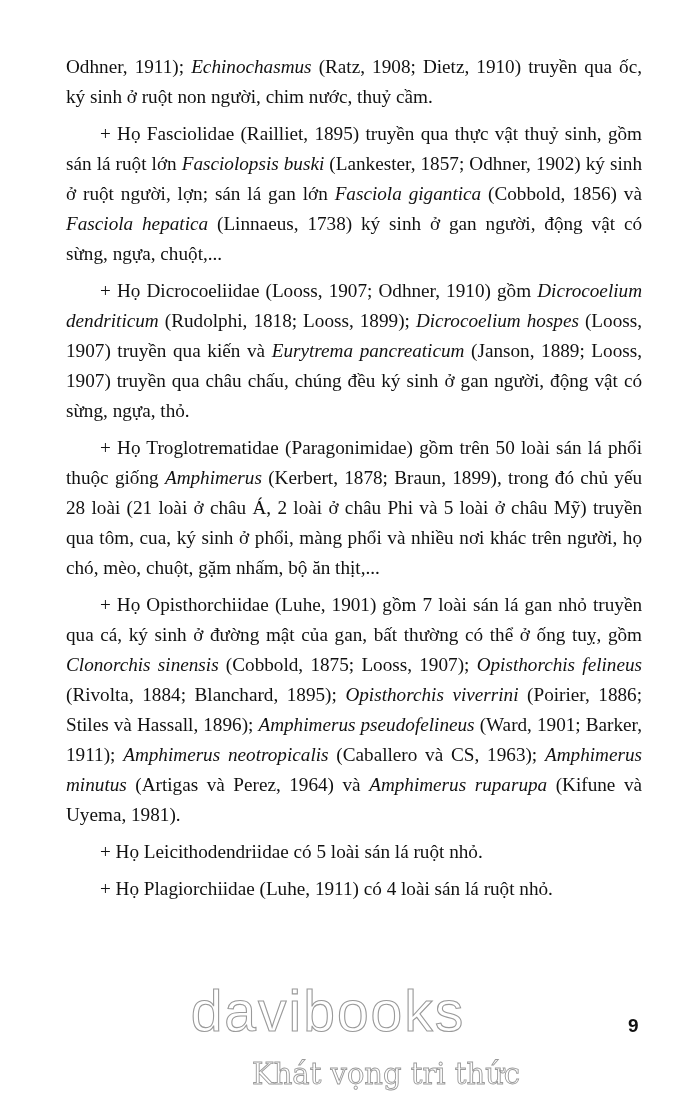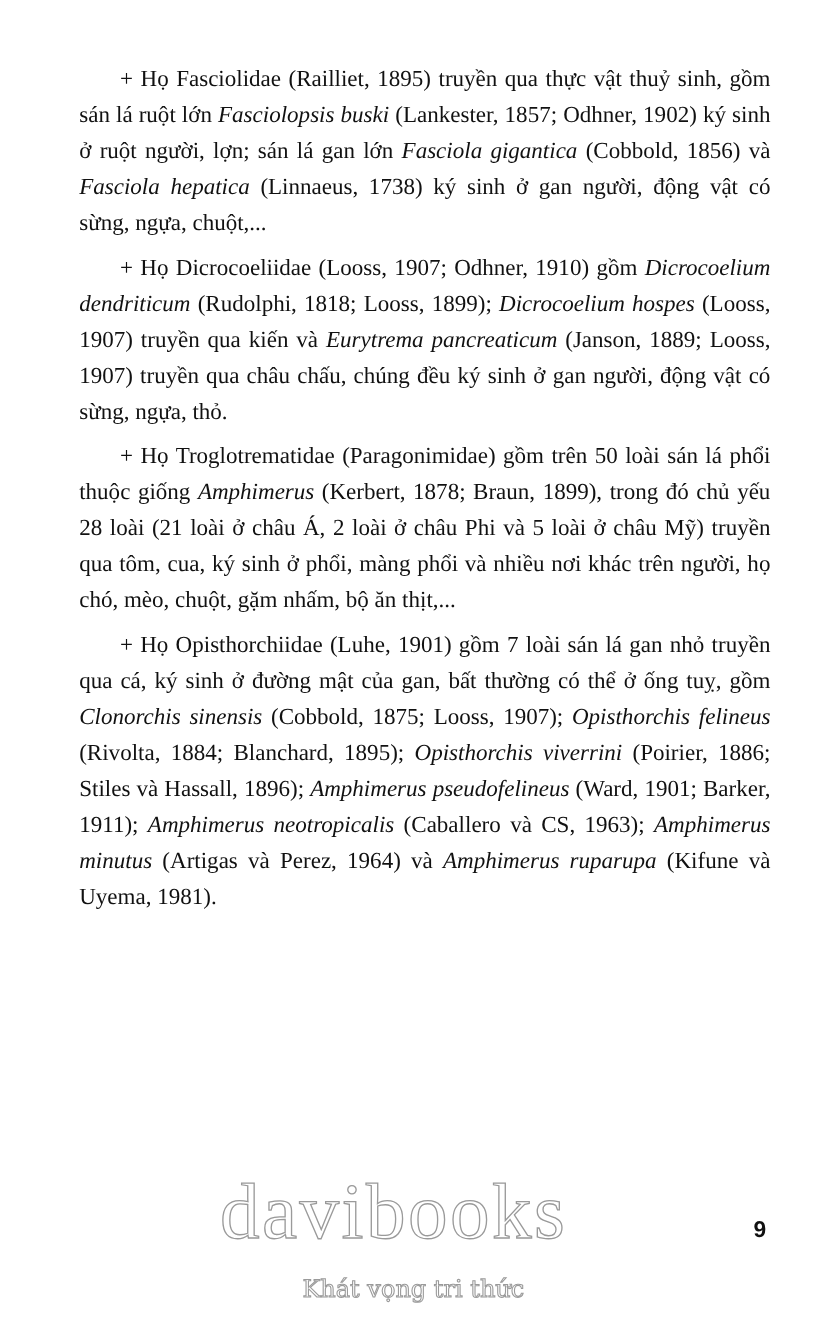--- a/index.html
+++ b/index.html
@@ -39,71 +39,80 @@
     .watermark {
       position: absolute;
       left: 148px;
       top: 963px;
       width: 360px;
       text-align: center;
       pointer-events: none;
     }
     .wm-main {
       display: block;
-      font-family: Liberation Serif, serif;
-      font-size: 66px;
+      font-family: Liberation Sans, sans-serif;
+      font-size: 57px;
       line-height: 96px;
       letter-spacing: 2px;
       color: transparent;
       -webkit-text-stroke: 1.1px #9a9a9a;
     }
     .wm-sub {
       position: absolute;
       left: 104px;
       top: 94px;
       white-space: nowrap;
       font-family: "DejaVu Serif", "Liberation Serif", serif;
-      font-size: 20px;
+      font-size: 29px;
       line-height: 34px;
       color: transparent;
       -webkit-text-stroke: 0.9px #9a9a9a;
     }
     .page-number {
       position: absolute;
       left: 628px;
       top: 1015px;
       font-family: "Liberation Sans", "DejaVu Sans", sans-serif;
       font-weight: bold;
       font-size: 19px;
       color: #111111;
     }
   </style>
 </head>
 <body>
 
 <div class="page-body">
+  <p class="para cont">
+    <span>Odhner, 1911); </span><span class="it">Echinochasmus</span><span> (Ratz, 1908; Dietz, 1910) truyền qua ốc, ký sinh ở ruột non người, chim nước, thuỷ cầm.</span>
+  </p>
 
   <p class="para indent">
     <span>+ Họ Fasciolidae (Railliet, 1895) truyền qua thực vật thuỷ sinh, gồm sán lá ruột lớn </span><span class="it">Fasciolopsis buski</span><span> (Lankester, 1857; Odhner, 1902) ký sinh ở ruột người, lợn; sán lá gan lớn </span><span class="it">Fasciola gigantica</span><span> (Cobbold, 1856) và </span><span class="it">Fasciola hepatica</span><span> (Linnaeus, 1738) ký sinh ở gan người, động vật có sừng, ngựa, chuột,...</span>
   </p>
 
   <p class="para indent">
     <span>+ Họ Dicrocoeliidae (Looss, 1907; Odhner, 1910) gồm </span><span class="it">Dicrocoelium dendriticum</span><span> (Rudolphi, 1818; Looss, 1899); </span><span class="it">Dicrocoelium hospes</span><span> (Looss, 1907) truyền qua kiến và </span><span class="it">Eurytrema pancreaticum</span><span> (Janson, 1889; Looss, 1907) truyền qua châu chấu, chúng đều ký sinh ở gan người, động vật có sừng, ngựa, thỏ.</span>
   </p>
 
   <p class="para indent">
     <span>+ Họ Troglotrematidae (Paragonimidae) gồm trên 50 loài sán lá phổi thuộc giống </span><span class="it">Amphimerus</span><span> (Kerbert, 1878; Braun, 1899), trong đó chủ yếu 28 loài (21 loài ở châu Á, 2 loài ở châu Phi và 5 loài ở châu Mỹ) truyền qua tôm, cua, ký sinh ở phổi, màng phổi và nhiều nơi khác trên người, họ chó, mèo, chuột, gặm nhấm, bộ ăn thịt,...</span>
   </p>
 
   <p class="para indent">
     <span>+ Họ Opisthorchiidae (Luhe, 1901) gồm 7 loài sán lá gan nhỏ truyền qua cá, ký sinh ở đường mật của gan, bất thường có thể ở ống tuỵ, gồm </span><span class="it">Clonorchis sinensis</span><span> (Cobbold, 1875; Looss, 1907); </span><span class="it">Opisthorchis felineus</span><span> (Rivolta, 1884; Blanchard, 1895); </span><span class="it">Opisthorchis viverrini</span><span> (Poirier, 1886; Stiles và Hassall, 1896); </span><span class="it">Amphimerus pseudofelineus</span><span> (Ward, 1901; Barker, 1911); </span><span class="it">Amphimerus neotropicalis</span><span> (Caballero và CS, 1963); </span><span class="it">Amphimerus minutus</span><span> (Artigas và Perez, 1964) và </span><span class="it">Amphimerus ruparupa</span><span> (Kifune và Uyema, 1981).</span>
   </p>
 
 
+  <p class="para indent">
+    <span>+ Họ Leicithodendriidae có 5 loài sán lá ruột nhỏ.</span>
+  </p>
 
+  <p class="para indent">
+    <span>+ Họ Plagiorchiidae (Luhe, 1911) có 4 loài sán lá ruột nhỏ.</span>
+  </p>
 </div>
 
 <div class="watermark">
   <span class="wm-main">davibooks</span>
   <span class="wm-sub">Khát vọng tri thức</span>
 </div>
 
 <div class="page-number">9</div>
 
 </body></html>

